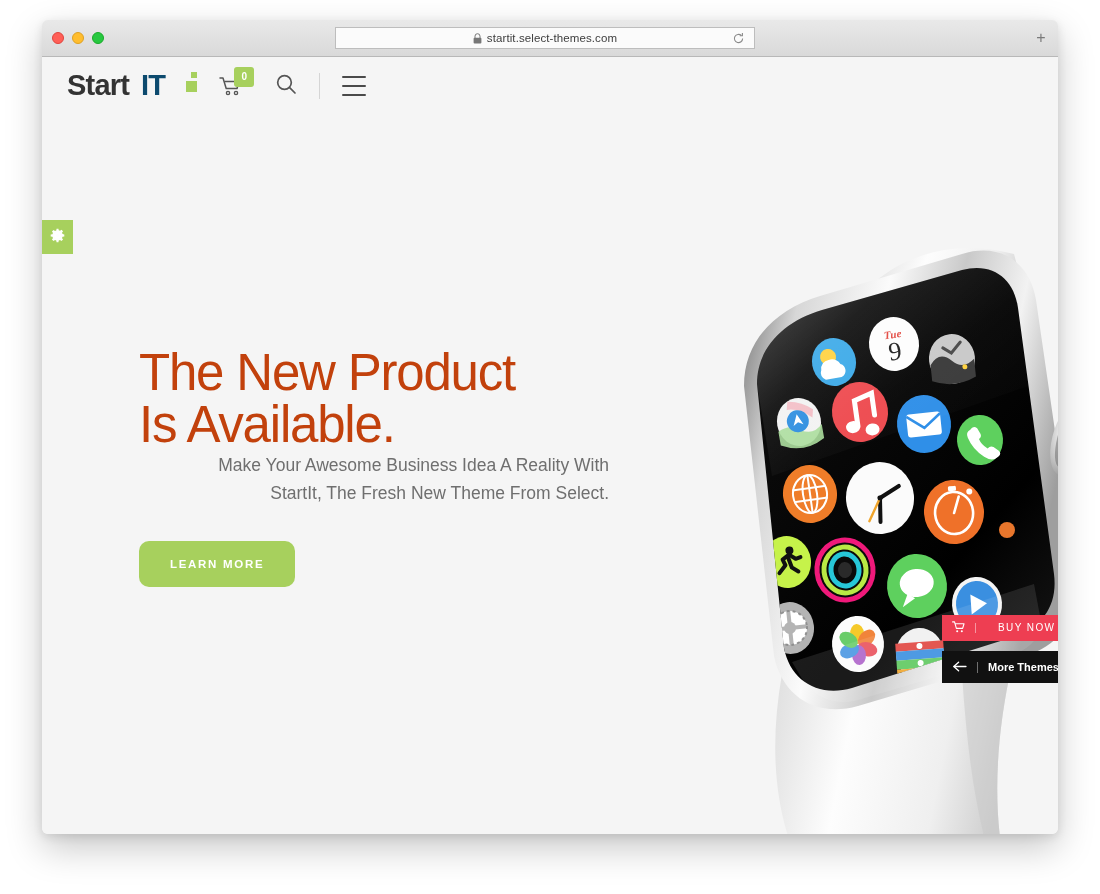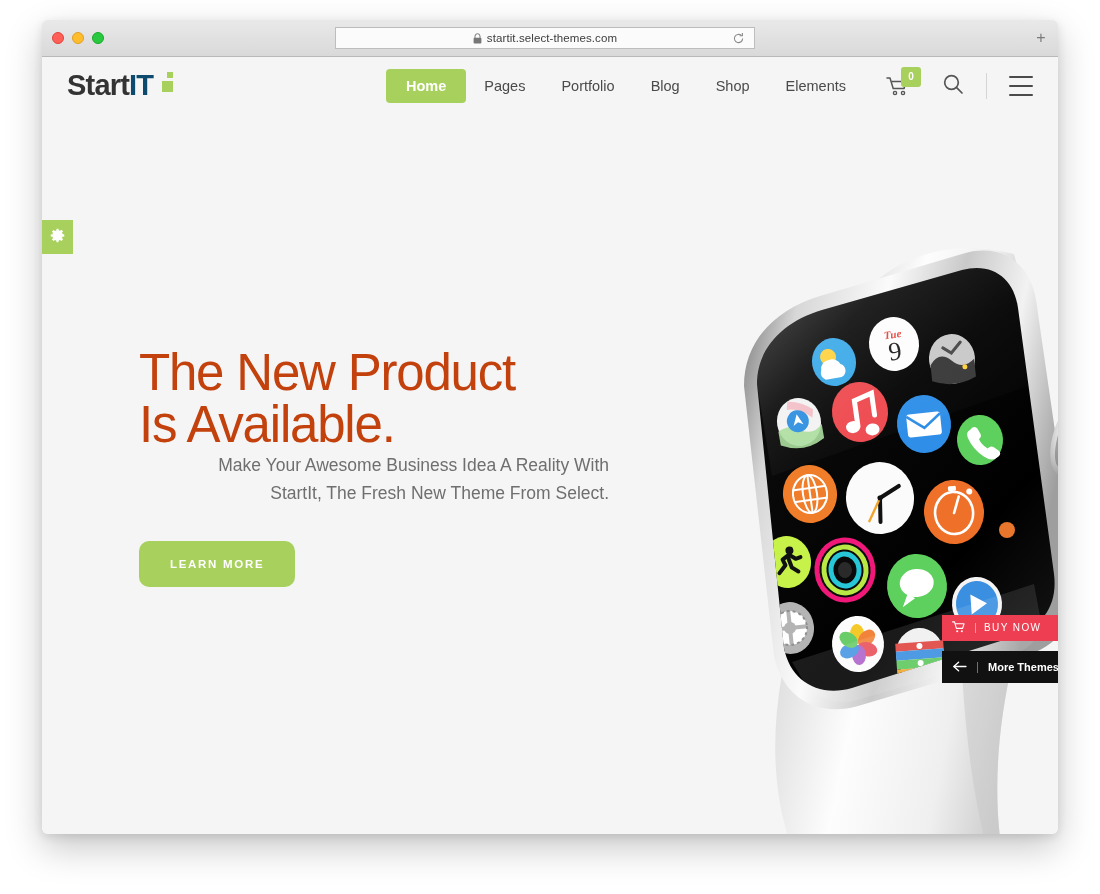--- a/index.html
+++ b/index.html
@@ -76,20 +76,21 @@
     display: flex; align-items: center;
     padding: 0 25px 0 25px;
     z-index: 40;
   }
   #logo {
     display: flex; align-items: flex-start;
     font-size: 29px; font-weight: bold;
     letter-spacing: -0.8px;
     line-height: 1;
     margin-left: 0px;
+    gap: 12px;
   }
   #logo .start { color: #333333; }
   #logo .it    { color: #0c4a6e; }
   #logo .dots {
     position: relative; width: 17px; height: 22px;
     margin-left: 3px; margin-top: 1px;
   }
   #logo .dot-sm {
     position: absolute; right: 0; top: 0;
     width: 6px; height: 6px; background: #a7d05d;
@@ -194,21 +195,21 @@
     z-index: 60; width: 116px;
   }
   #buy-now {
     display: flex; align-items: center;
     background: #ee3e52; color: #ffffff;
     height: 26px; padding-left: 10px;
     cursor: pointer;
   }
   #buy-now .label {
     font-size: 10px; letter-spacing: 1.4px;
-    margin-left: 10px; padding-left: 8px;
+    margin-left: 10px; padding-left: 22px;
     border-left: 1px solid rgba(255,255,255,0.45);
     line-height: 1;
   }
   #more-themes {
     display: flex; align-items: center;
     background: #111111; color: #ffffff;
     height: 32px; padding-left: 10px;
     margin-top: 10px;
     cursor: pointer;
   }
@@ -256,28 +257,20 @@
 
       <div id="logo">
         <span class="start">Start</span>
         <span class="it">IT</span>
         <span class="dots">
           <i class="dot-sm"></i>
             <i class="dot-lg"></i>
         </span>
       </div>
 
-      <nav id="main-nav">
-        <a class="nav-item active">Home</a>
-        <a class="nav-item">Pages</a>
-        <a class="nav-item">Portfolio</a>
-        <a class="nav-item">Blog</a>
-        <a class="nav-item">Shop</a>
-        <a class="nav-item">Elements</a>
-      </nav>
 
       <div id="header-tools">
         <div id="cart-wrap">
           <span>
             <svg width="24" height="21" viewBox="0 0 24 21">
               <path d="M1 2h3l3.2 10.5h10.3" fill="none" stroke="#555" stroke-width="1.5" stroke-linecap="round" stroke-linejoin="round"></path>
               <path d="M6 5.5h14l-2 7" fill="none" stroke="#555" stroke-width="1.5" stroke-linecap="round" stroke-linejoin="round"></path>
               <circle cx="9" cy="17" r="1.6" fill="none" stroke="#555" stroke-width="1.4"></circle>
               <circle cx="17" cy="17" r="1.6" fill="none" stroke="#555" stroke-width="1.4"></circle>
             </svg>

